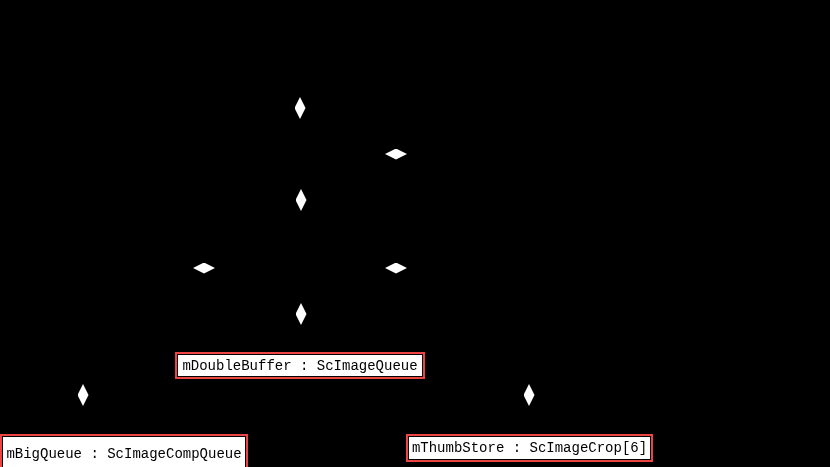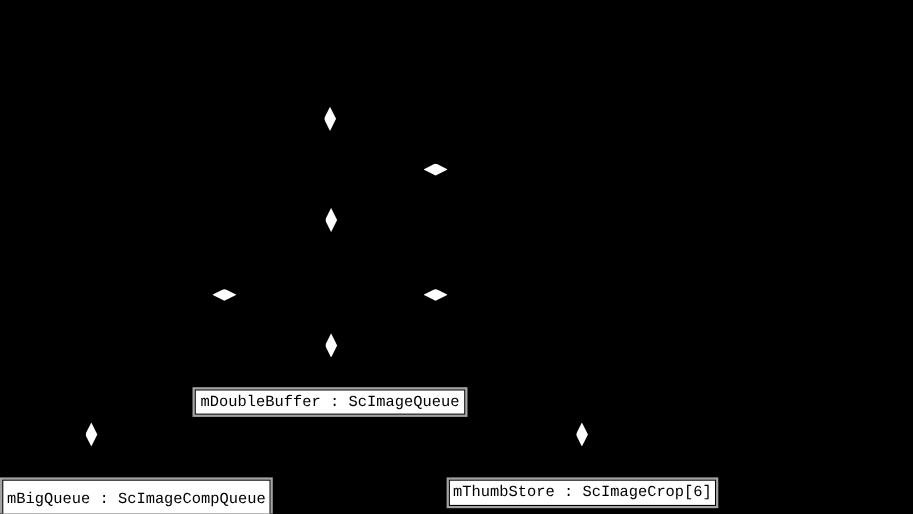--- a/index.html
+++ b/index.html
@@ -17,21 +17,21 @@
   }
   .diamond {
     position: absolute;
     background: #ffffff;
     clip-path: polygon(50% 0, 100% 50%, 50% 100%, 0 50%);
   }
   .diamond.vertical   { width: 11px; height: 22px; }
   .diamond.horizontal { width: 22px; height: 11px; }
   .label-box {
     position: absolute;
-    background: #a3a3a3;
+    background: #ef4444;
     box-sizing: border-box;
     padding: 2px;
   }
   .label-inner {
     box-sizing: border-box;
     width: 100%;
     height: 100%;
     border: 1px solid #000000;
     background: #ffffff;
     display: flex;

